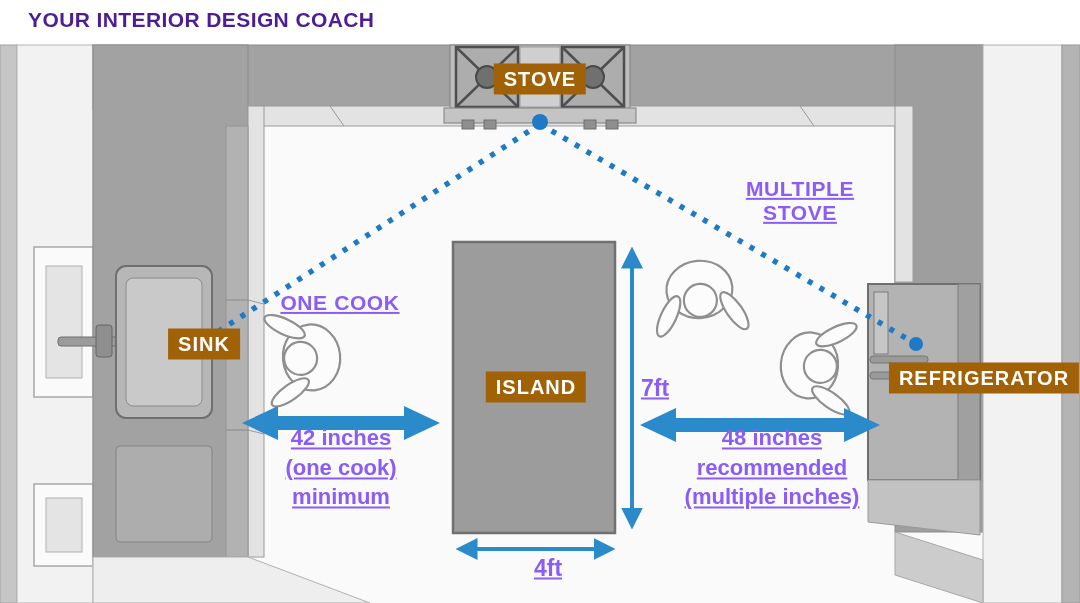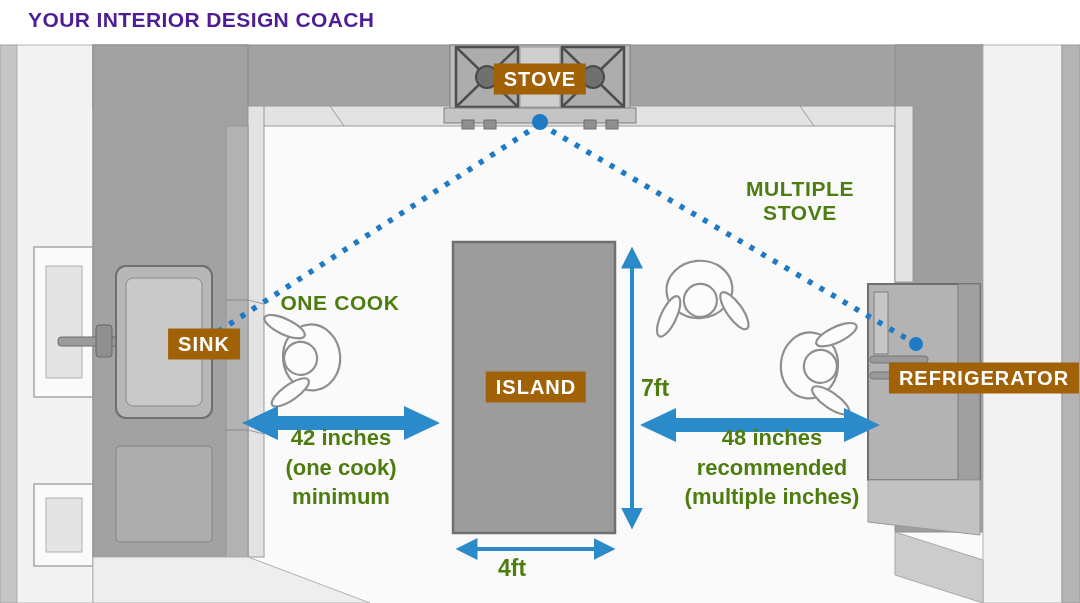--- a/index.html
+++ b/index.html
@@ -10,21 +10,21 @@
   #plan-svg{position:absolute;left:0;top:0;}
   .abs{position:absolute;}
   .ctr{transform:translate(-50%,-50%);}
   #page-title{
     left:28px;top:8px;font-size:21px;font-weight:bold;color:#4c1d95;letter-spacing:.4px;white-space:nowrap;
   }
   .applabel{
     background:#a16207;color:#ffffff;font-weight:bold;font-size:20px;
     letter-spacing:1px;padding:3px 10px 4px;white-space:nowrap;line-height:1.2;
   }
-  .navy{color:#4d7c0f;}
+  .navy{color:#8b5cf6;text-decoration:underline;}
   .caps{font-weight:bold;font-size:21px;letter-spacing:.6px;white-space:nowrap;text-align:center;line-height:1.15;}
   .meas{font-size:22px;font-weight:600;line-height:1.35;text-align:center;white-space:nowrap;}
   .ft{font-size:23px;font-weight:600;white-space:nowrap;}
 </style>
 </head>
 <body>
 
 <div id="stage">
 
   <svg id="plan-svg" width="1080" height="603" viewBox="0 0 1080 603">
@@ -168,15 +168,15 @@
     <div>minimum</div>
   </div>
 
   <div class="abs ctr meas navy" style="left:772px;top:468px;">
     <div>48 inches</div>
     <div>recommended</div>
     <div>(multiple inches)</div>
   </div>
 
   <div class="abs ctr ft navy" style="left:655px;top:388px;">7ft</div>
-  <div class="abs ctr ft navy" style="left:512px;top:568px;">4ft</div>
+  <div class="abs ctr ft navy" style="left:548px;top:568px;">4ft</div>
 
 </div>
 
 </body></html>

